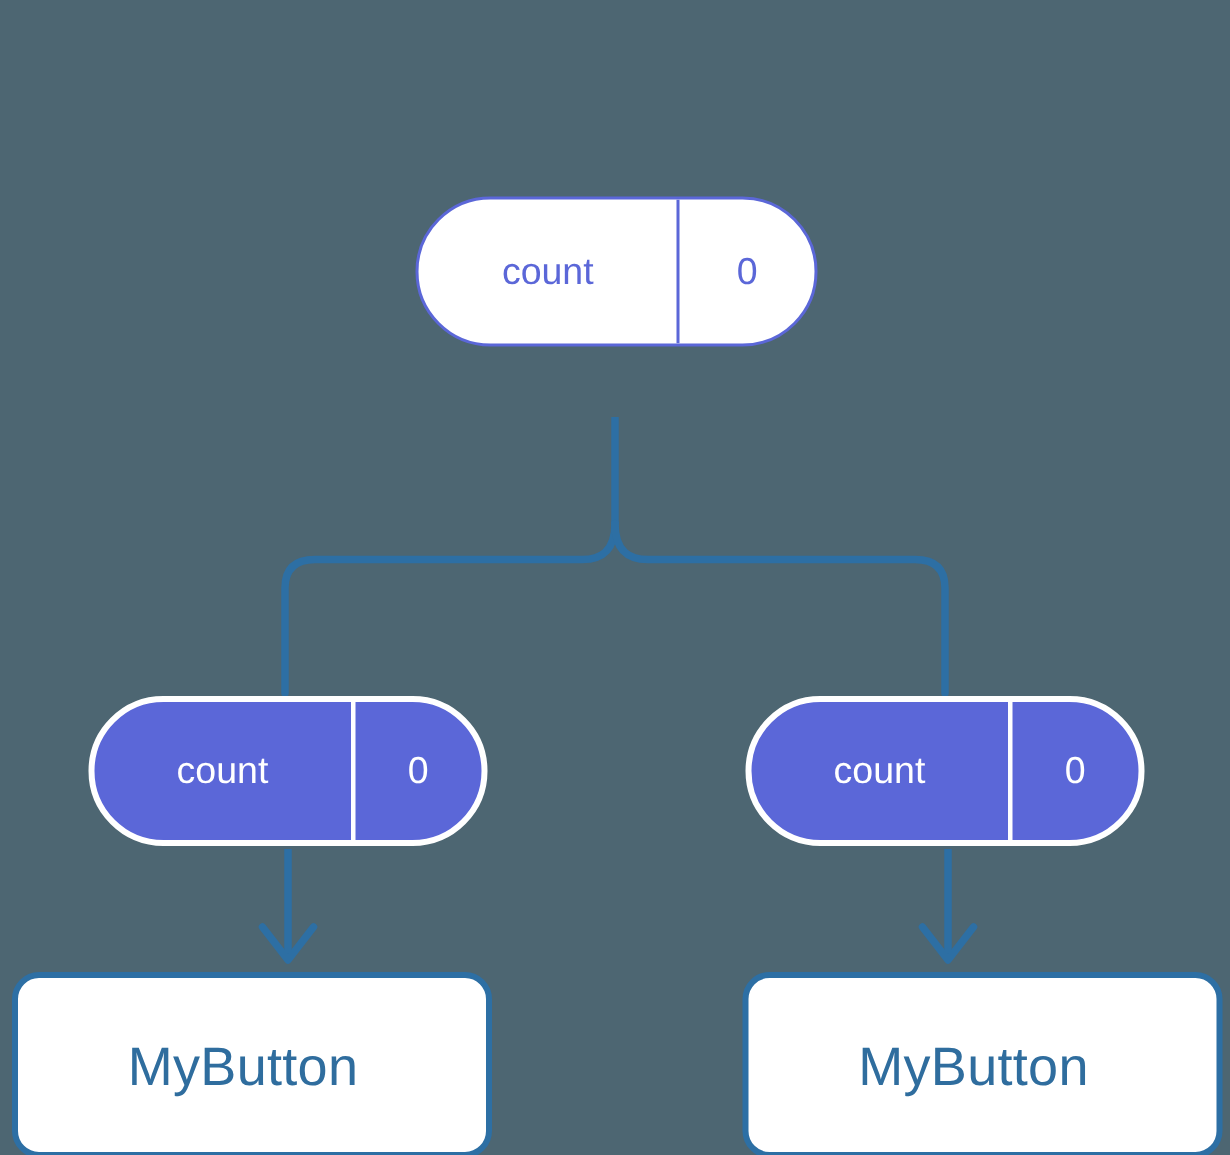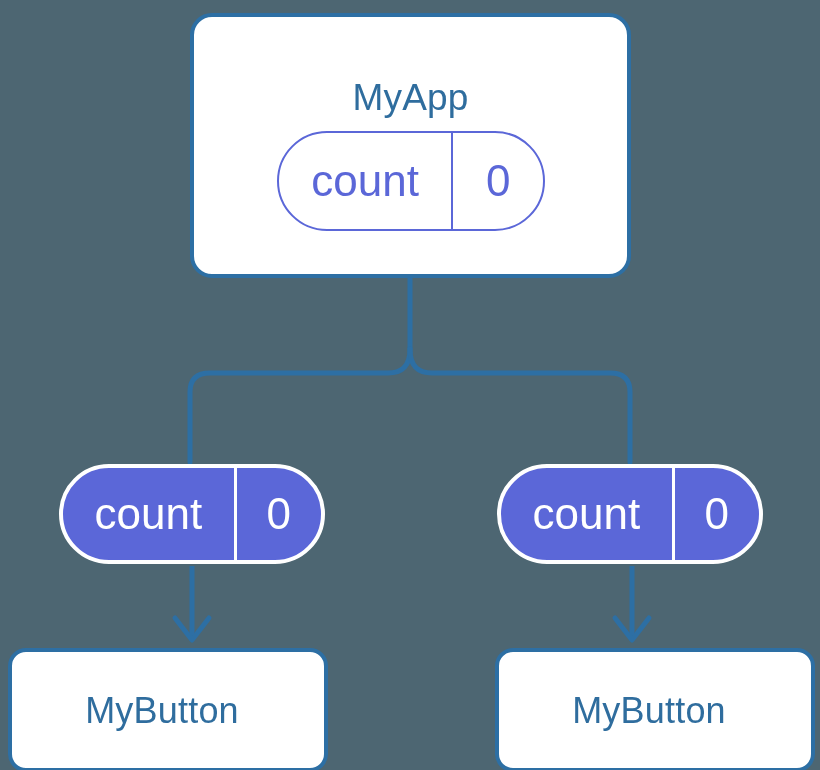--- a/index.html
+++ b/index.html
@@ -89,21 +89,21 @@
     align-items: stretch;
     box-sizing: border-box;
     border-radius: 999px;
     overflow: hidden;
   }
   .pill-key,
   .pill-val {
     display: flex;
     align-items: center;
     justify-content: center;
-    font-size: 44px;
+    font-size: 25px;
     font-weight: 400;
     box-sizing: border-box;
     white-space: nowrap;
   }
 
   
   .state-pill.outlined {
     border: 2.5px solid #5b67d8;
     background: #ffffff;
   }
@@ -177,23 +177,20 @@
              C 624 373 630 380 630 392
              L 630 462" fill="none" stroke="#2d6fa4" stroke-width="5" stroke-linecap="round" stroke-linejoin="round"></path>
 
     <path d="M 192 566 L 192 640" fill="none" stroke="#2d6fa4" stroke-width="5" stroke-linecap="butt"></path>
     <path d="M 175 618 L 192 640 L 209 618" fill="none" stroke="#2d6fa4" stroke-width="5" stroke-linecap="round" stroke-linejoin="round"></path>
 
     <path d="M 632 566 L 632 640" fill="none" stroke="#2d6fa4" stroke-width="5" stroke-linecap="butt"></path>
     <path d="M 615 618 L 632 640 L 649 618" fill="none" stroke="#2d6fa4" stroke-width="5" stroke-linecap="round" stroke-linejoin="round"></path>
   </svg>
 
-  <div class="comp-box" id="myapp-box" style="border-color: rgb(45, 111, 164); background: rgb(255, 255, 255);">
-    <div class="comp-title" id="myapp-title" style="color: rgb(47, 109, 158);">MyApp</div>
-  </div>
 
   <div class="state-pill outlined" id="myapp-pill" style="border-color: rgb(91, 103, 216);">
     <div class="pill-key" style="color: rgb(91, 103, 216);">count</div>
     <div class="pill-val" style="color: rgb(91, 103, 216); border-left-color: rgb(91, 103, 216);">0</div>
   </div>
 
   <div class="state-pill filled" id="pill-left" style="background: rgb(91, 103, 216); border-color: rgb(255, 255, 255);">
     <div class="pill-key" style="color: rgb(255, 255, 255);">count</div>
     <div class="pill-val" style="color: rgb(255, 255, 255); border-left-color: rgb(255, 255, 255);">0</div>
   </div>

